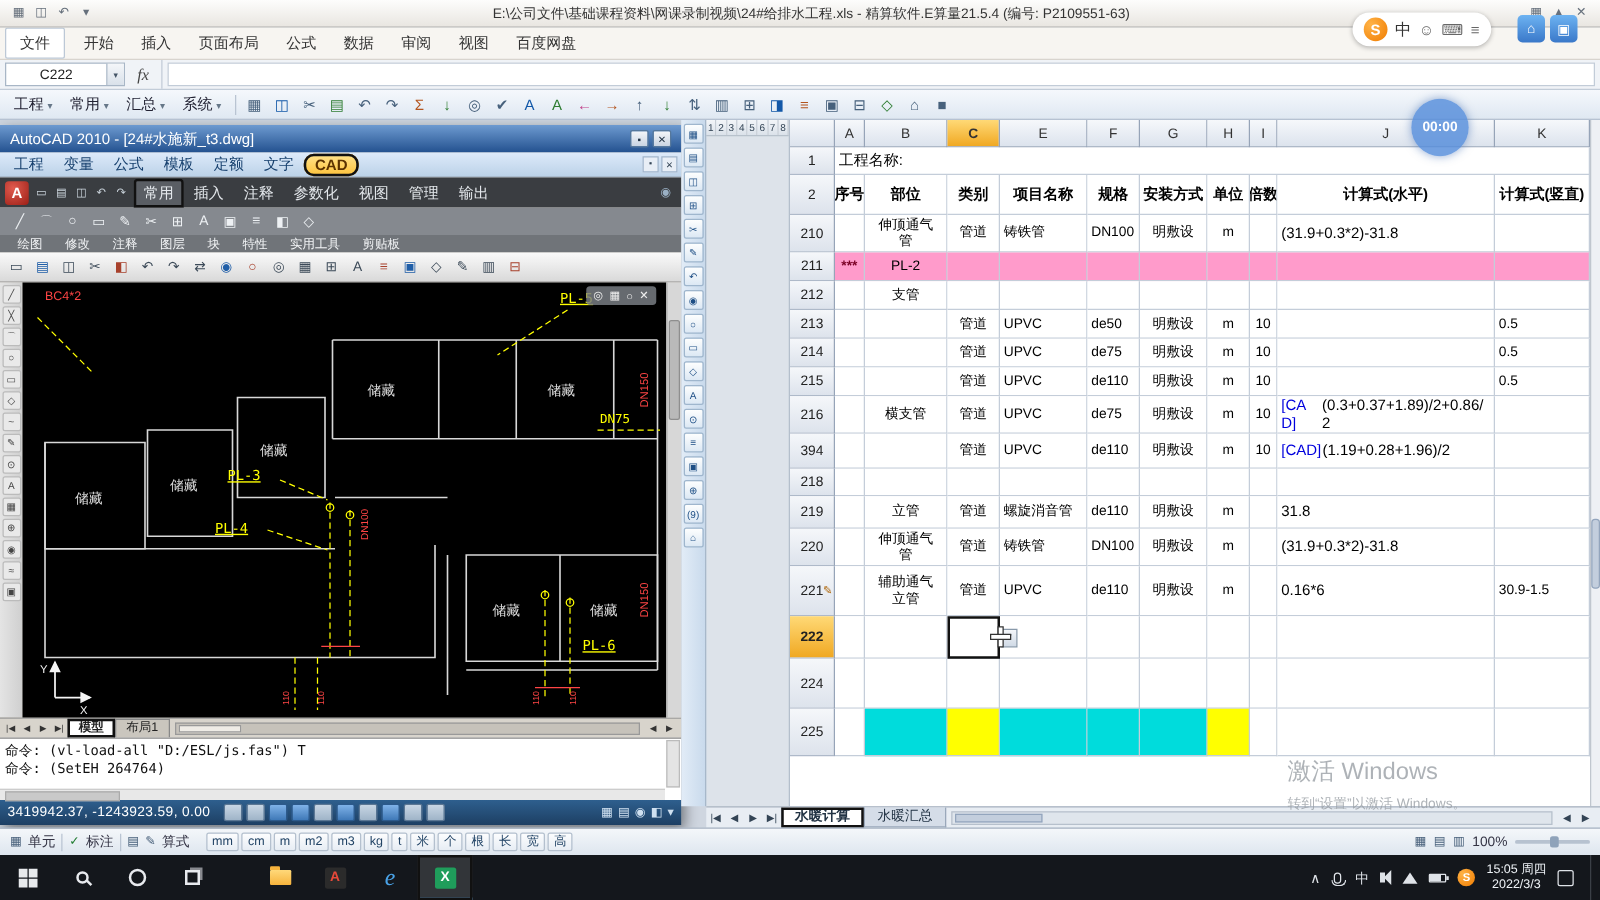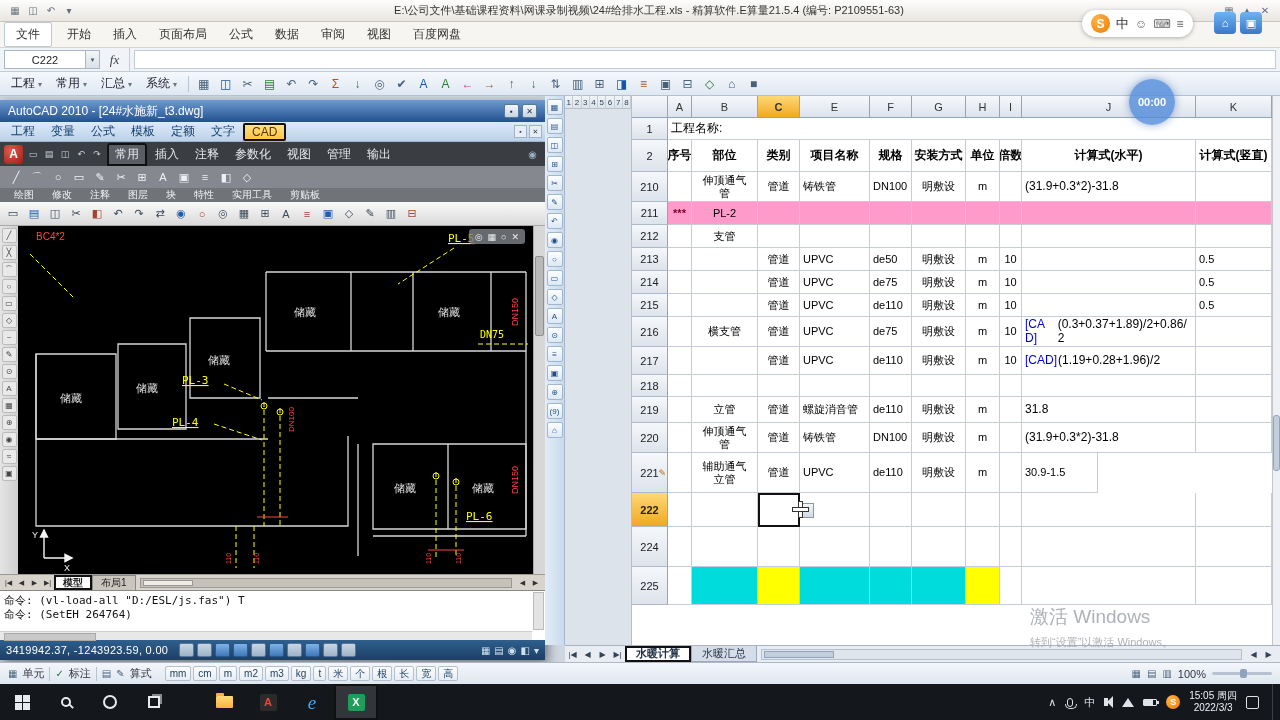--- a/index.html
+++ b/index.html
@@ -91,21 +91,21 @@
 .zslider{width:60px;height:3px;background:#b7c2d0;border-radius:2px;position:relative;}
 .zslider::after{content:"";position:absolute;left:28px;top:-3px;width:7px;height:9px;background:#8fa3ba;border-radius:2px;}
 
 
 .acad{position:absolute;left:0;top:100px;width:545px;height:560px;z-index:40;box-shadow:3px 4px 10px rgba(0,0,0,.45);background:#d4d0c8;display:flex;flex-direction:column;}
 .ac-title{height:22px;background:linear-gradient(#6d9ad0,#23518f);color:#fff;font-size:12px;display:flex;align-items:center;padding:0 8px;}
 .ac-tbtns{margin-left:auto;display:flex;gap:3px;}
 .actb{width:15px;height:14px;background:linear-gradient(#f4f6f9,#c9d4e2);border:1px solid #56789c;color:#234;font-size:8px;display:flex;align-items:center;justify-content:center;border-radius:2px;}
 .e-tabs{height:20px;background:linear-gradient(#ddeafa,#bcd2e8);display:flex;align-items:center;padding:0 3px;border-bottom:1px solid #9fb4cc;}
 .etab{padding:1px 8px;font-size:12px;color:#17406e;}
-.etab.active{background:linear-gradient(#ffe28a,#fec43d);border:1px solid #d1921e;border-radius:2px;color:#5b3200;font-weight:normal;}
+.etab.active{background:linear-gradient(#ffe28a,#fec43d);border:1px solid #d1921e;border-radius:8px;color:#5b3200;font-weight:bold;}
 .e-close{margin-left:auto;display:flex;gap:2px;}
 .ebtn{width:13px;height:13px;background:#e8eef6;border:1px solid #9fb4cc;font-size:7px;color:#345;display:flex;align-items:center;justify-content:center;}
 .ac-ribbon{height:24px;background:#3a3d41;display:flex;align-items:center;gap:2px;padding:0 4px;}
 .ac-logo{width:19px;height:19px;border-radius:3px;background:radial-gradient(circle at 35% 30%,#e05a4e,#9c1f16);color:#fff;font-weight:bold;font-size:12px;display:flex;align-items:center;justify-content:center;}
 .qicn{width:16px;color:#c9d2da;font-size:9px;text-align:center;}
 .rtab{color:#e4e8ec;font-size:12px;padding:3px 8px;}
 .rtab.active{background:#5a5e64;border-radius:3px 3px 0 0;}
 .rrec{margin-left:auto;color:#9ab0c4;font-size:10px;padding-right:4px;}
 .ac-picons{height:22px;background:#85898f;display:flex;align-items:center;gap:5px;padding:0 8px;}
 .picn{color:#eef1f4;font-size:11px;width:16px;text-align:center;}
@@ -436,21 +436,21 @@
         <div class="sc left" style="width: 70px;">UPVC</div>
         <div class="sc left" style="width: 42px;">de75</div>
         <div class="sc" style="width: 54px;">明敷设</div>
         <div class="sc" style="width: 34px;">m</div>
         <div class="sc" style="width: 22px;">10</div>
         <div class="sc col-j left" style="width: 174px;"><span class="cad">[CAD]</span>(0.3+0.37+1.89)/2+0.86/2</div>
         <div class="sc left" style="width: 76px;"></div>
       </div>
       <div class="sr" style="height: 28px;">
         <div class="rowhdr" style="width: 36px;">
-          <span>217</span>
+          <span>394</span>
         </div>
         <div class="sc" style="width: 24px;"></div>
         <div class="sc col-b" style="width: 66px;"></div>
         <div class="sc" style="width: 42px;">管道</div>
         <div class="sc left" style="width: 70px;">UPVC</div>
         <div class="sc left" style="width: 42px;">de110</div>
         <div class="sc" style="width: 54px;">明敷设</div>
         <div class="sc" style="width: 34px;">m</div>
         <div class="sc" style="width: 22px;">10</div>
         <div class="sc col-j left" style="width: 174px;"><span class="cad">[CAD]</span>(1.19+0.28+1.96)/2</div>
@@ -507,20 +507,21 @@
           <span class="pencil">✎</span>
         </div>
         <div class="sc" style="width: 24px;"></div>
         <div class="sc col-b" style="width: 66px;">辅助通气立管</div>
         <div class="sc" style="width: 42px;">管道</div>
         <div class="sc left" style="width: 70px;">UPVC</div>
         <div class="sc left" style="width: 42px;">de110</div>
         <div class="sc" style="width: 54px;">明敷设</div>
         <div class="sc" style="width: 34px;">m</div>
         <div class="sc" style="width: 22px;"></div>
+        <div class="sc col-j left" style="width: 174px;">0.16*6</div>
         <div class="sc left" style="width: 76px;">30.9-1.5</div>
       </div>
       <div class="sr" style="height: 34px;">
         <div class="rowhdr sel" style="width: 36px;">
           <span>222</span>
         </div>
         <div class="sc" style="width: 24px;"></div>
         <div class="sc col-b" style="width: 66px;"></div>
         <div class="sc active" style="width: 42px;">
           <span class="dd">▾</span>

